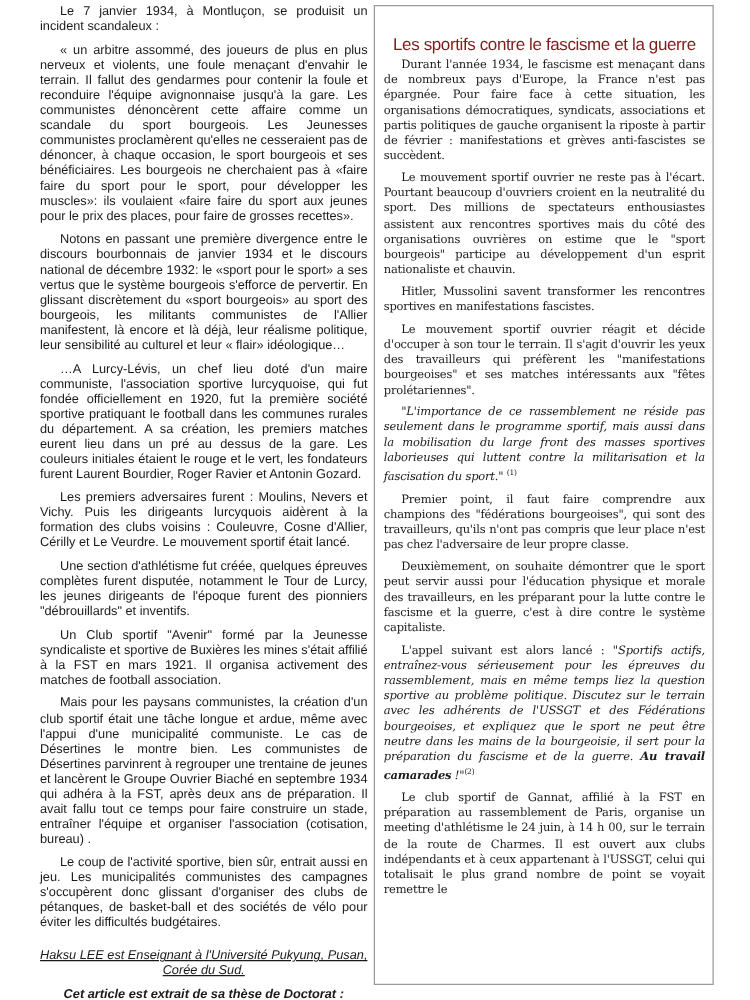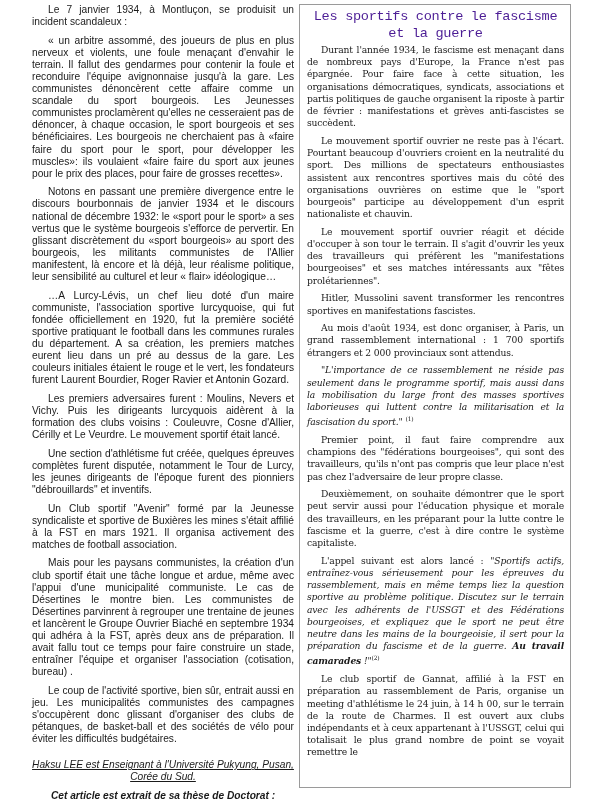--- a/index.html
+++ b/index.html
@@ -13,22 +13,22 @@
     .left-col p.quote { }
     .left-col .byline { font-style: italic; text-align: center; text-indent: 0; margin: 14px 0 6px 0; text-decoration: underline; }
     .left-col .extract { font-style: italic; font-weight: bold; text-align: center; text-indent: 0; margin: 0 0 4px 0; }
     .right-box {
       position: absolute; left: 299px; top: 4px; width: 272px; height: 784px;
       border: 1px solid #9a9a9a; box-sizing: border-box; padding: 3px 6px 0 7px;
       font-family: "DejaVu Serif", serif; font-size: 9.2px; line-height: 12.2px;
       text-align: justify; letter-spacing: -0.15px;
     }
     .right-box h2 {
-      margin: 0 0 2px 0; font-family: Liberation Mono, monospace; font-weight: normal;
-      font-size: 13.6px; line-height: 17px; color: #4c1d95; text-align: center; letter-spacing: -0.3px;
+      margin: 19px 0 2px 0; font-family: Liberation Sans, sans-serif; font-weight: normal;
+      font-size: 13.6px; line-height: 17px; color: #7f1d1d; text-align: center; letter-spacing: -0.3px;
     }
     .right-box p { margin: 0 0 5.5px 0; text-indent: 14px; }
     .right-box p.quote { font-style: italic; }
     .right-box sup { font-size: 6px; font-style: normal; }
   </style>
 </head>
 <body>
 
 <div class="left-col">
   <p>Le 7 janvier 1934, à Montluçon, se produisit un incident scandaleux :</p>
@@ -42,22 +42,21 @@
   <p>Le coup de l'activité sportive, bien sûr, entrait aussi en jeu. Les municipalités communistes des campagnes s'occupèrent donc glissant d'organiser des clubs de pétanques, de basket-ball et des sociétés de vélo pour éviter les difficultés budgétaires.</p>
   <p class="byline">Haksu LEE est Enseignant à l'Université Pukyung, Pusan, Corée du Sud.</p>
   <p class="extract">Cet article est extrait de sa thèse de Doctorat :</p>
 
 </div>
 
 <div class="right-box">
   <h2>Les sportifs contre le fascisme et la guerre</h2>
   <p>Durant l'année 1934, le fascisme est menaçant dans de nombreux pays d'Europe, la France n'est pas épargnée. Pour faire face à cette situation, les organisations démocratiques, syndicats, associations et partis politiques de gauche organisent la riposte à partir de février : manifestations et grèves anti-fascistes se succèdent.</p>
   <p>Le mouvement sportif ouvrier ne reste pas à l'écart. Pourtant beaucoup d'ouvriers croient en la neutralité du sport. Des millions de spectateurs enthousiastes assistent aux rencontres sportives mais du côté des organisations ouvrières on estime que le "sport bourgeois" participe au développement d'un esprit nationaliste et chauvin.</p>
+  <p>Hitler, Mussolini savent transformer les rencontres sportives en manifestations fascistes.</p>
   <p>Le mouvement sportif ouvrier réagit et décide d'occuper à son tour le terrain. Il s'agit d'ouvrir les yeux des travailleurs qui préfèrent les "manifestations bourgeoises" et ses matches intéressants aux "fêtes prolétariennes".</p>
-  <p>Hitler, Mussolini savent transformer les rencontres sportives en manifestations fascistes.</p>
-  <p>Au mois d'août 1934, est donc organiser, à Paris, un grand rassemblement international : 1 700 sportifs étrangers et 2 000 provinciaux sont attendus.</p>
   <p class="quote"><span>"L'importance de ce rassemblement ne réside pas seulement dans le programme sportif, mais aussi dans la mobilisation du large front des masses sportives laborieuses qui luttent contre la militarisation et la fascisation du sport."</span> <sup>(1)</sup></p>
   <p>Premier point, il faut faire comprendre aux champions des "fédérations bourgeoises", qui sont des travailleurs, qu'ils n'ont pas compris que leur place n'est pas chez l'adversaire de leur propre classe.</p>
   <p>Deuxièmement, on souhaite démontrer que le sport peut servir aussi pour l'éducation physique et morale des travailleurs, en les préparant pour la lutte contre le fascisme et la guerre, c'est à dire contre le système capitaliste.</p>
   <p><span>L'appel suivant est alors lancé : </span><i>"Sportifs actifs, entraînez-vous sérieusement pour les épreuves du rassemblement, mais en même temps liez la question sportive au problème politique. Discutez sur le terrain avec les adhérents de l'USSGT et des Fédérations bourgeoises, et expliquez que le sport ne peut être neutre dans les mains de la bourgeoisie, il sert pour la préparation du fascisme et de la guerre. </i><b><i>Au travail camarades</i></b><i> !"</i><sup>(2)</sup></p>
   <p><span>Le club sportif de Gannat, affilié à la FST en préparation au rassemblement de Paris, organise un meeting d'athlétisme le 24 juin, à 14 h 00, sur le terrain de la route de Charmes. Il est ouvert aux clubs indépendants et à ceux appartenant à l'USSGT, celui qui totalisait le plus grand nombre de point se voyait remettre le </span></p>
 
 </div>
 
 </body></html>

